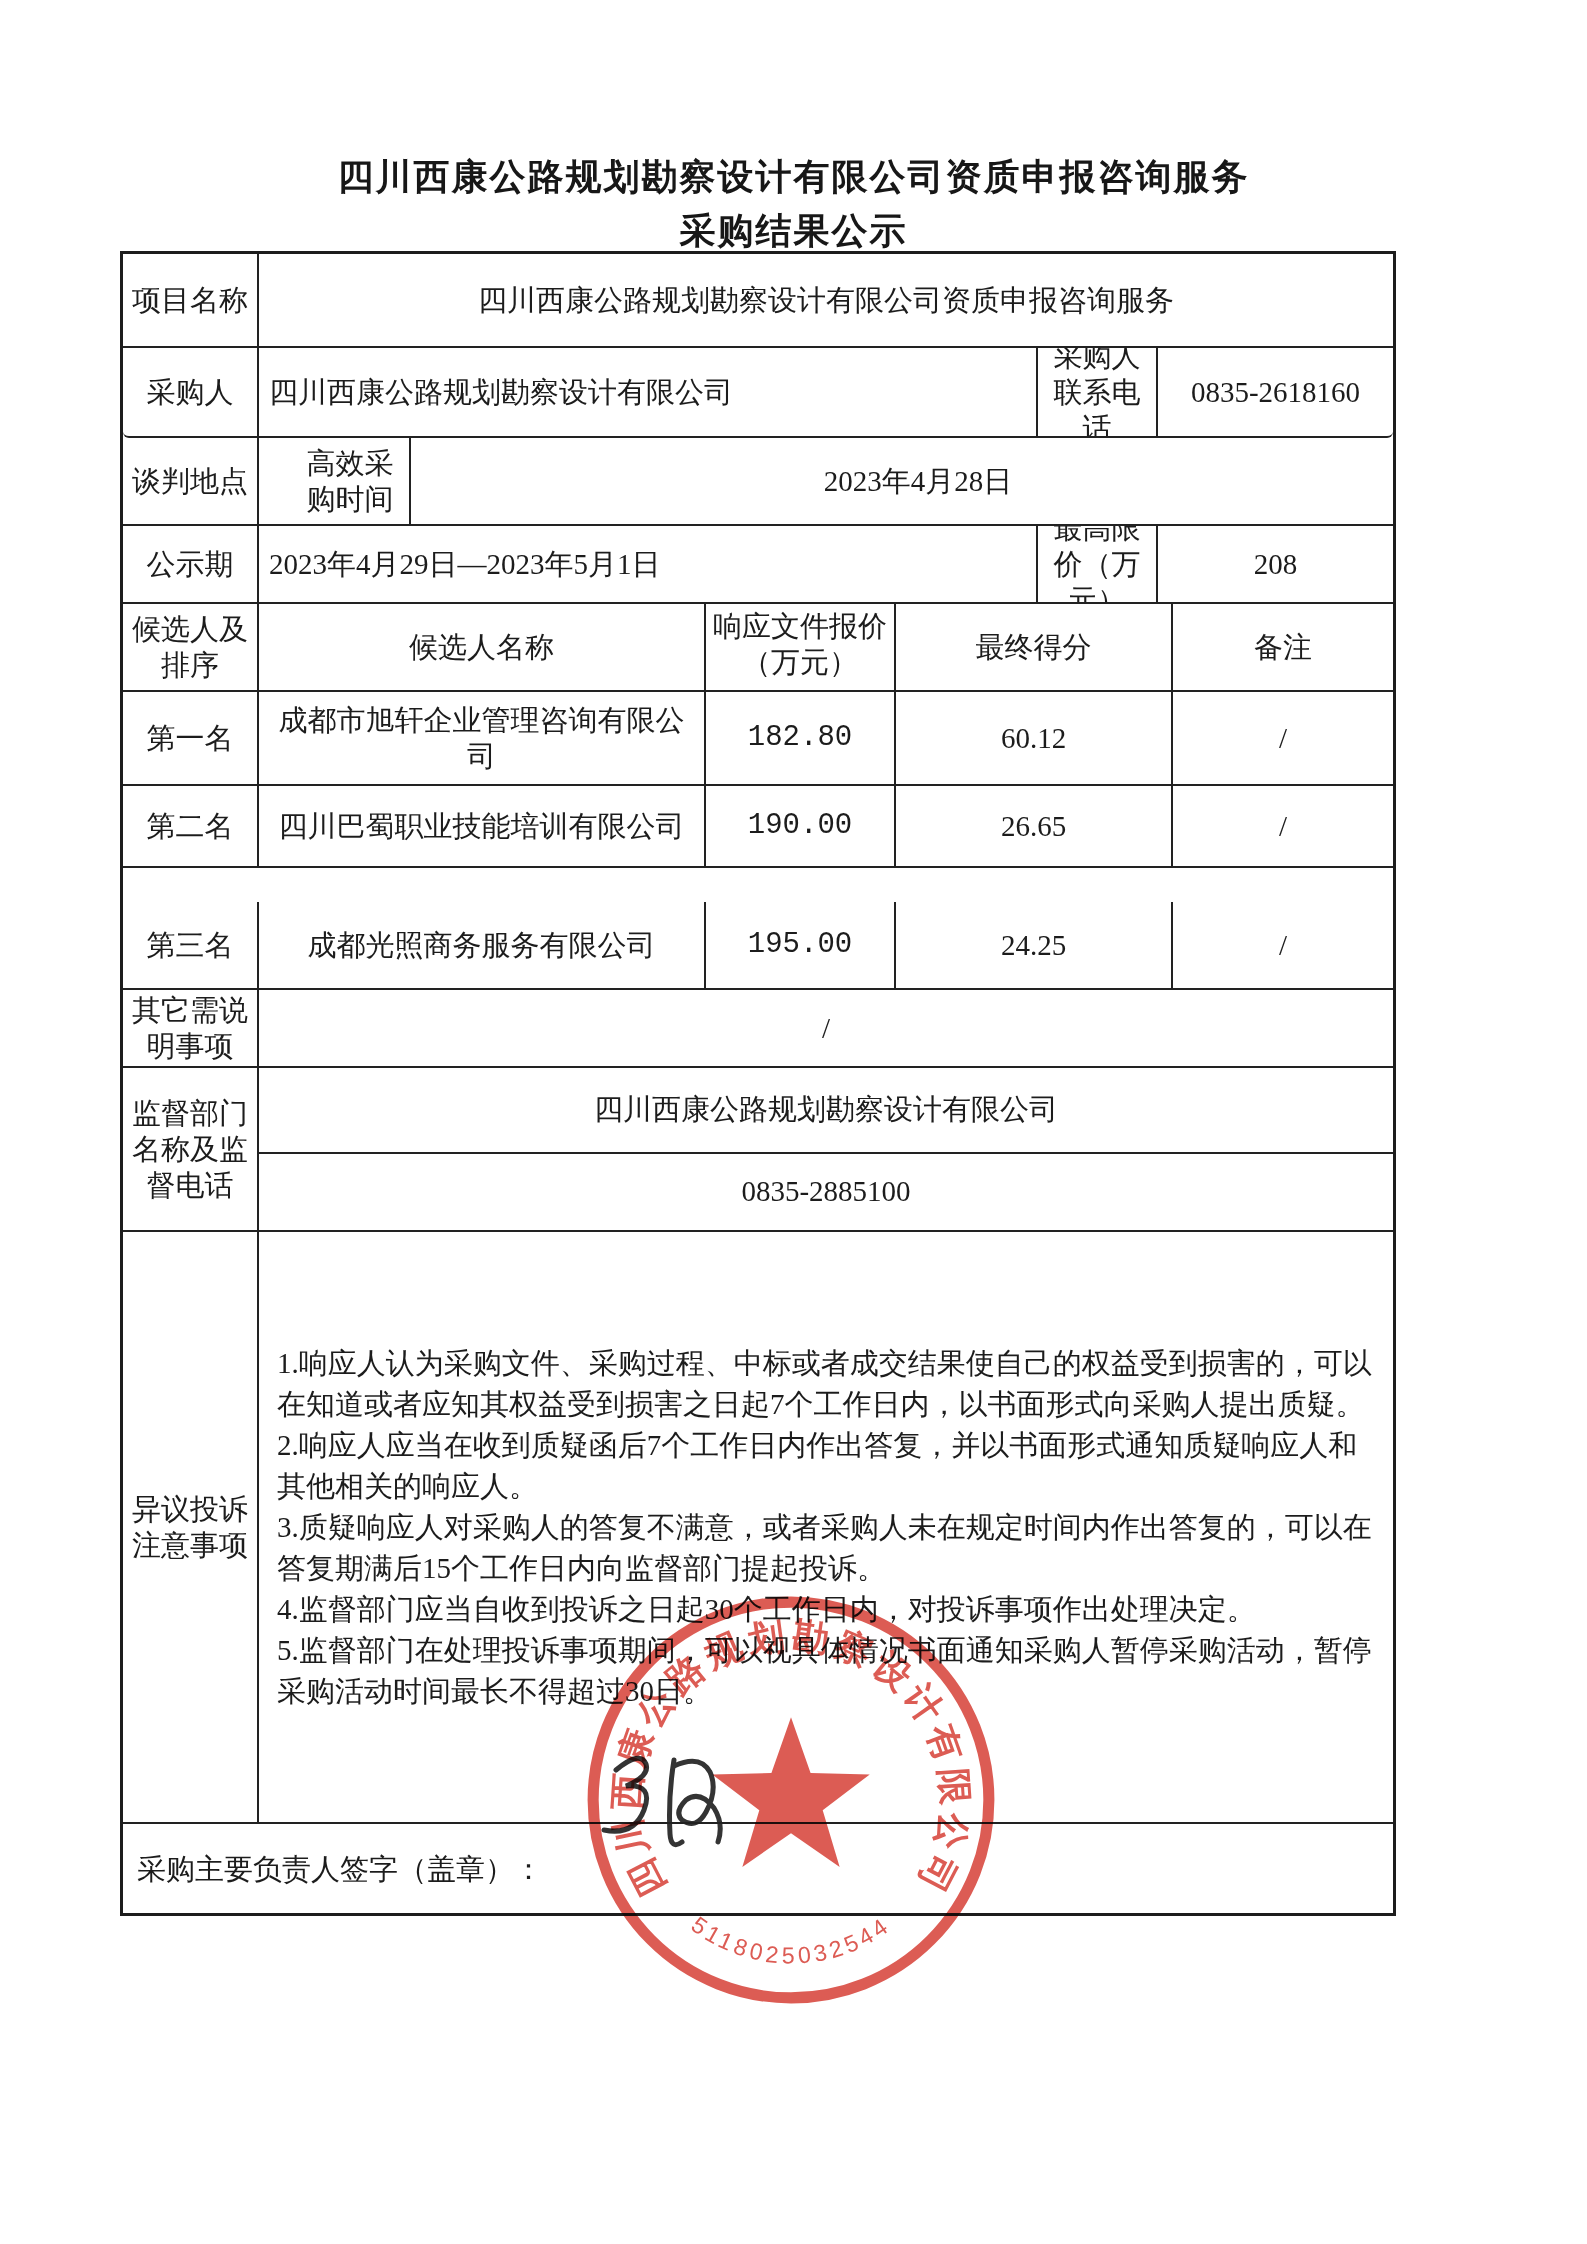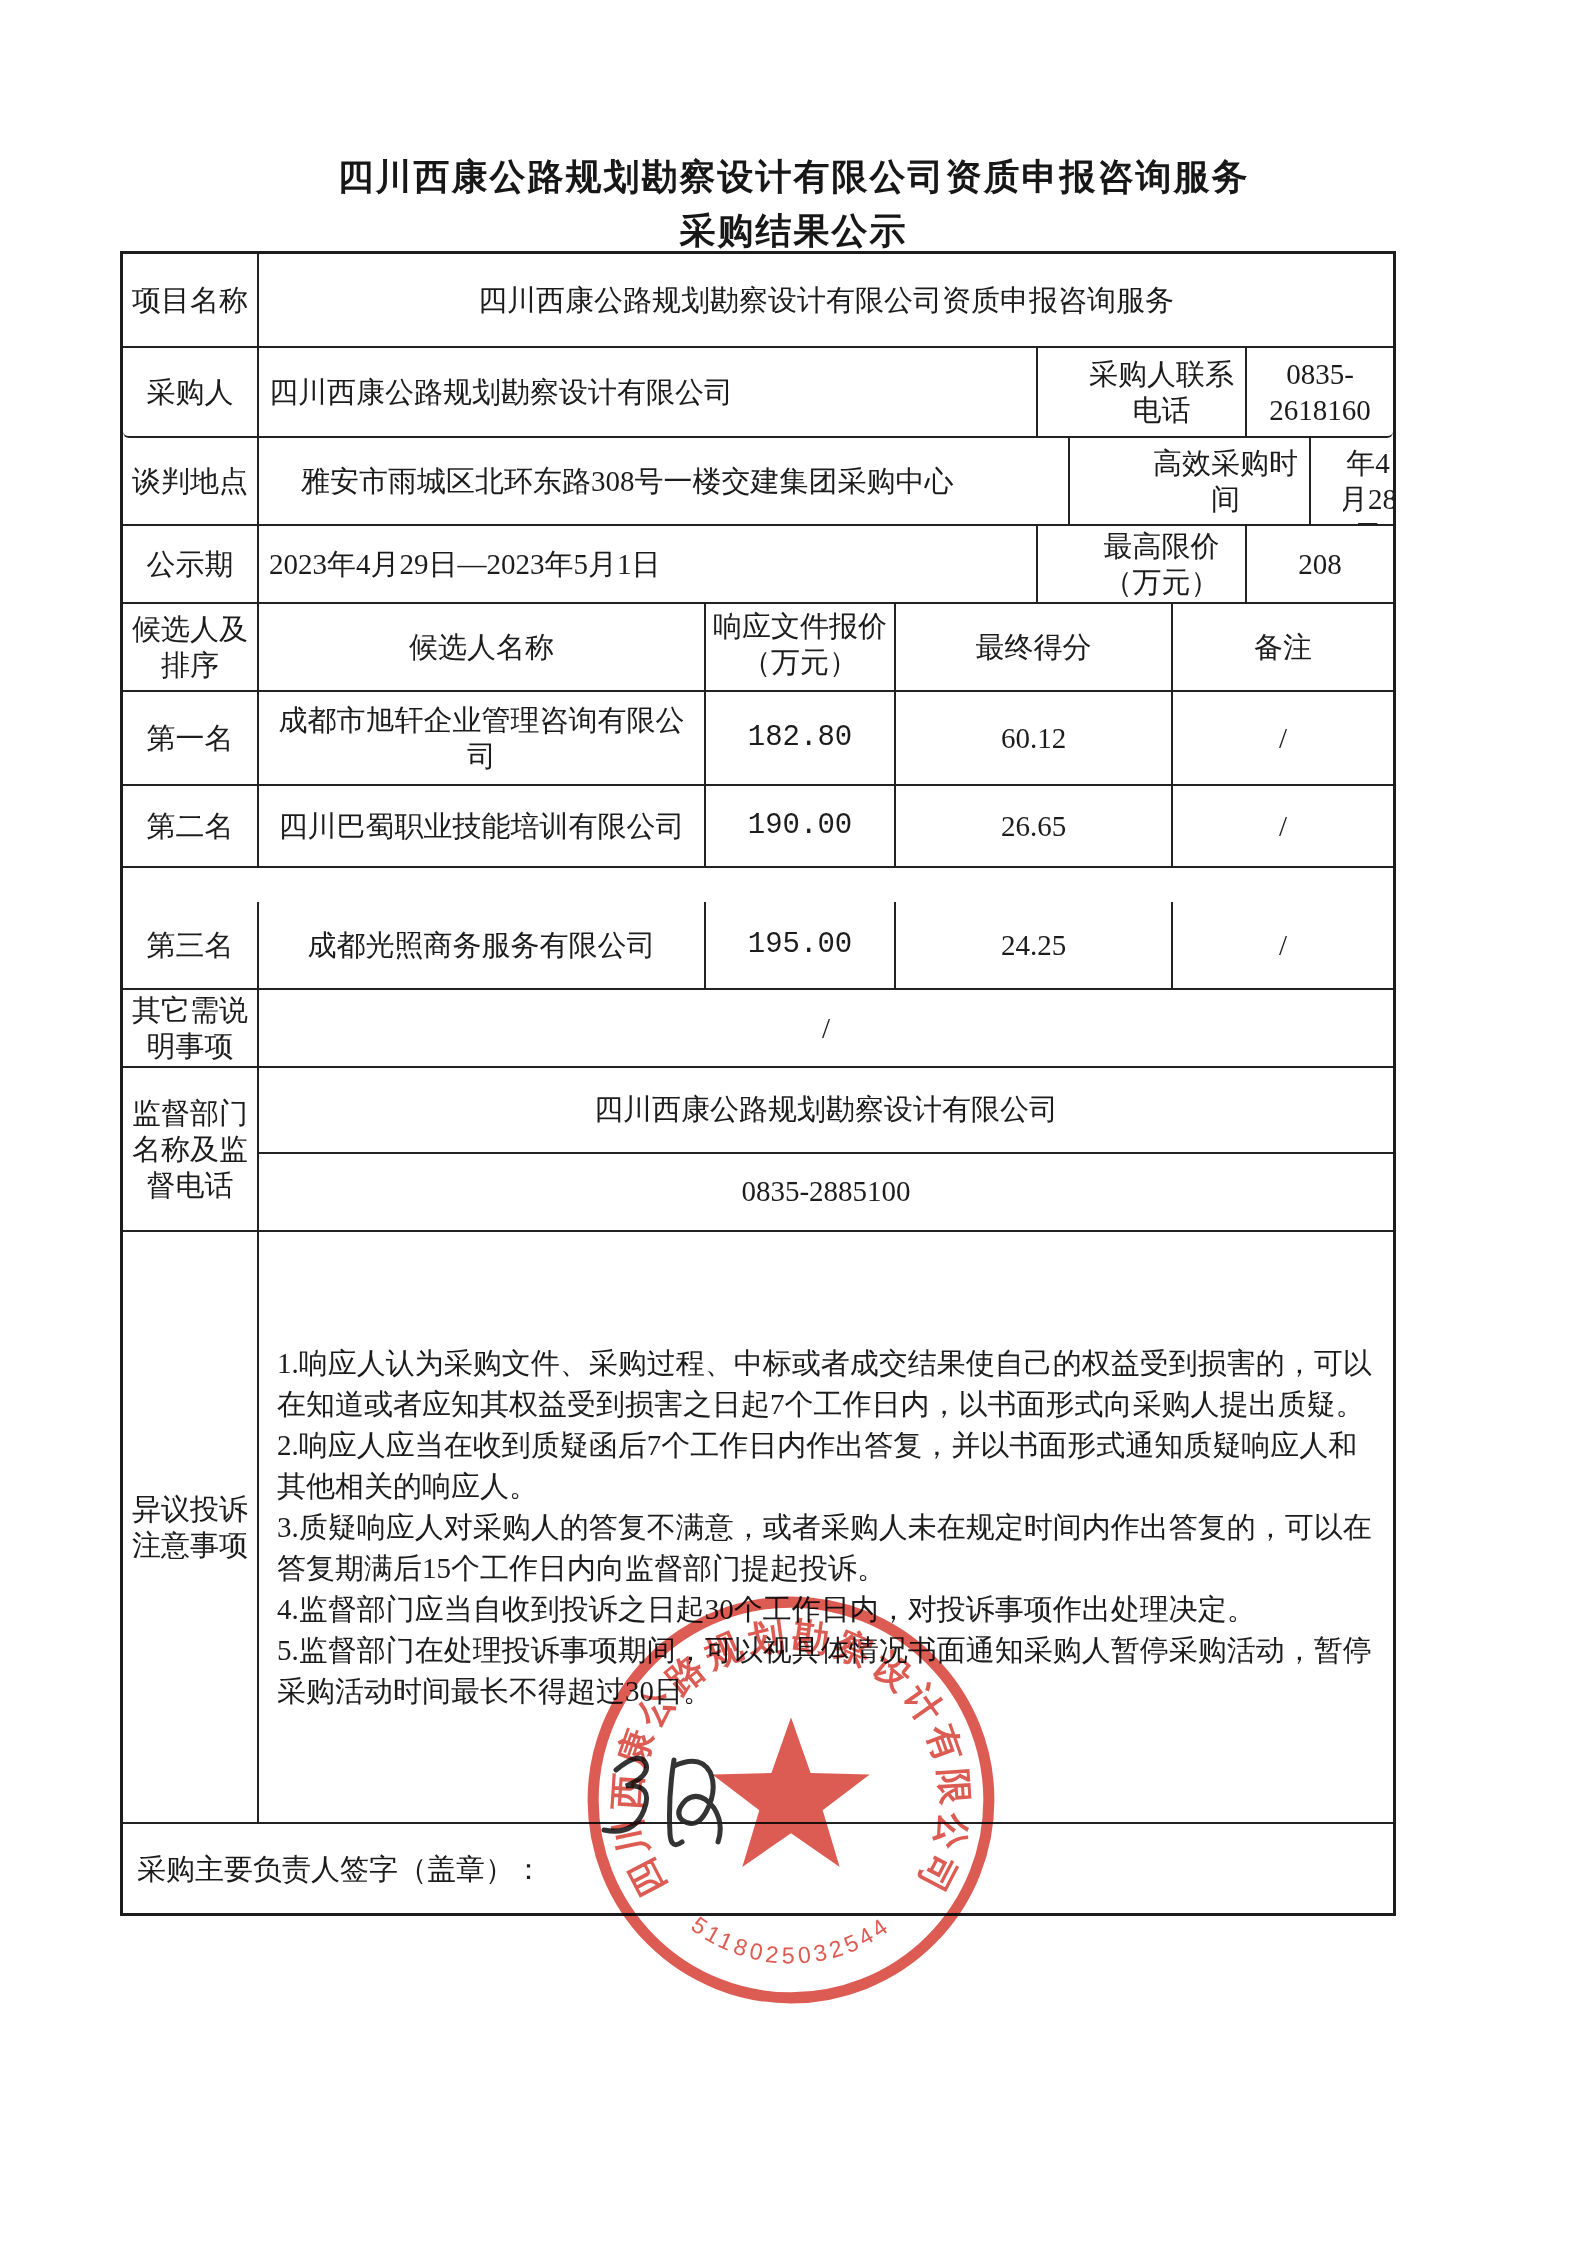--- a/index.html
+++ b/index.html
@@ -32,21 +32,21 @@
     display:flex;align-items:center;justify-content:center;
     text-align:center;line-height:36px;
     padding:4px 6px;
     overflow:hidden;
   }
   .c.last{border-right:none;}
   .c.left{justify-content:flex-start;text-align:left;padding-left:10px;}
   .w-label{width:136px;flex:0 0 auto;}
   .w-rest{width:1134px;flex:1 1 auto;}
   .w-content{width:779px;flex:0 0 auto;}
-  .w-sub{width:169px;flex:0 0 auto;margin-left:40px;}
+  .w-sub{width:120px;flex:0 0 auto;}
   .w-val{width:206px;flex:1 1 auto;}
   .h-r1{height:92px;}  .h-r2{height:88px;border-radius:6px;}  .h-r3{height:86px;gap:32px;}  .h-r4{height:76px;}
   .h-hd{height:86px;}  .h-c1{height:92px;}  .h-c2{height:80px;}  .h-c3{height:86px;margin-top:34px;}
   .h-r9{height:76px;}
   .cand-rank{width:136px;flex:0 0 auto;}
   .cand-name{width:447px;flex:0 0 auto;padding:4px 8px;}
   .cand-quote{width:190px;flex:0 0 auto;font-family:Liberation Mono, monospace;}
   .cand-score{width:277px;flex:0 0 auto;}
   .cand-remark{width:210px;flex:1 1 auto;}
   .sup-wrap{height:162px;}
@@ -90,21 +90,20 @@
 
   <div class="row h-r2">
     <div class="c w-label">采购人</div>
     <div class="c w-content left">四川西康公路规划勘察设计有限公司</div>
     <div class="c w-sub">采购人联系电话</div>
     <div class="c w-val last">0835-2618160</div>
   </div>
 
   <div class="row h-r3">
     <div class="c w-label">谈判地点</div>
-    <div class="c w-content left">雅安市雨城区北环东路308号一楼交建集团采购中心</div>
     <div class="c w-sub">高效采购时间</div>
     <div class="c w-val last">2023年4月28日</div>
   </div>
 
   <div class="row h-r4">
     <div class="c w-label">公示期</div>
     <div class="c w-content left">2023年4月29日—2023年5月1日</div>
     <div class="c w-sub">最高限价（万元）</div>
     <div class="c w-val last">208</div>
   </div>

